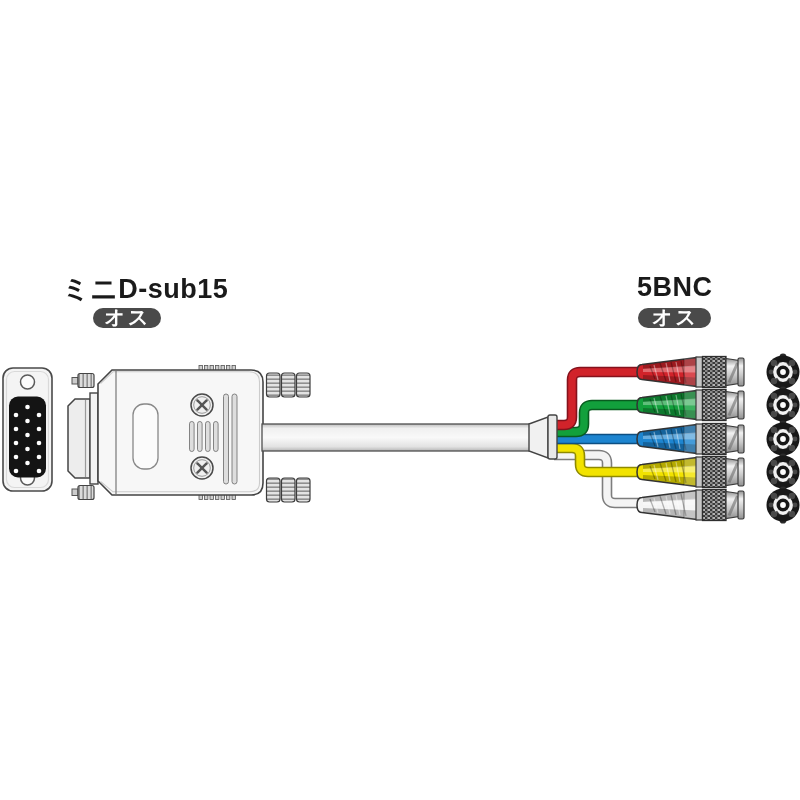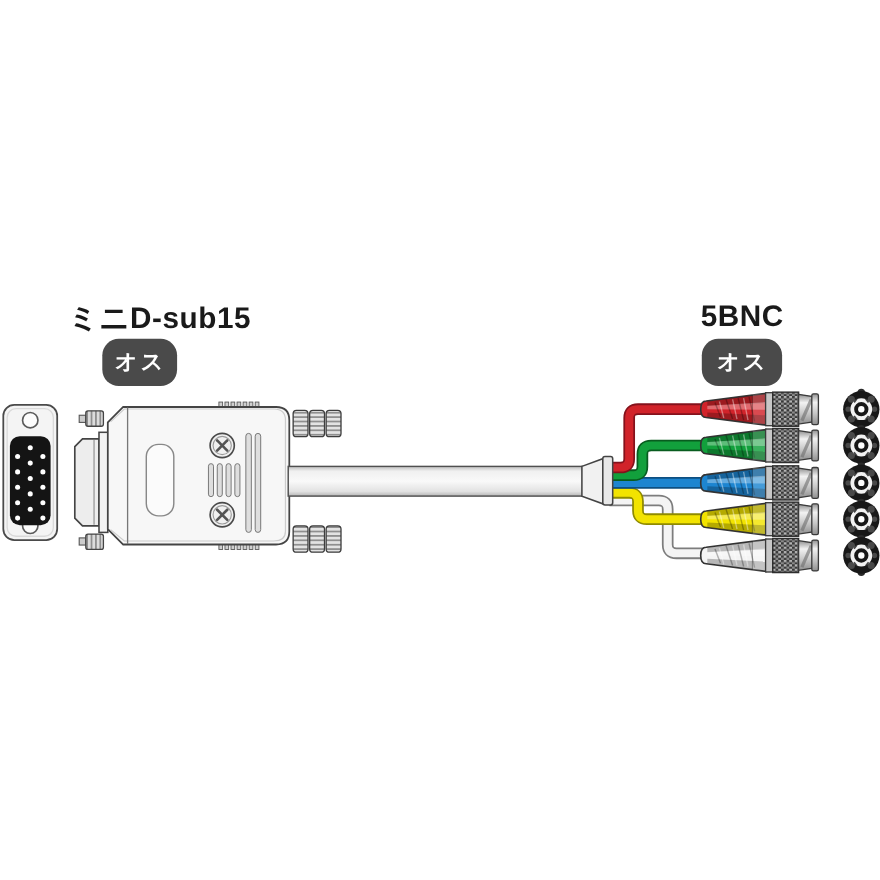--- a/index.html
+++ b/index.html
@@ -6,21 +6,21 @@
   body{
     width:800px;height:800px;background:#ffffff;position:relative;overflow:hidden;
     font-family:"Liberation Sans","DejaVu Sans",sans-serif;
   }
   #stage{position:absolute;left:0;top:0;width:800px;height:800px;}
   .conn-label{
     position:absolute;color:var(--label-text);font-size:27px;font-weight:600;
     letter-spacing:0.5px;white-space:nowrap;text-align:right;
   }
   .badge{
-    position:absolute;height:43px;border-radius:15px;background:var(--badge-bg);
+    position:absolute;height:20px;border-radius:15px;background:var(--badge-bg);
     color:var(--badge-text);font-size:20px;font-weight:bold;letter-spacing:3px;
     display:flex;align-items:center;justify-content:center;padding:0 2px 2px 4px;
     box-sizing:border-box;
   }
   #label-left-title{left:62px;top:271px;}
   #badge-left{left:93px;top:308px;width:68px;}
   #label-right-title{left:637px;top:272px;}
   #badge-right{left:638px;top:308px;width:73px;}
   .wire-outline{fill:none;stroke-width:10.6;stroke-linecap:butt;}
   .wire-core{fill:none;stroke-width:7.4;stroke-linecap:butt;}

